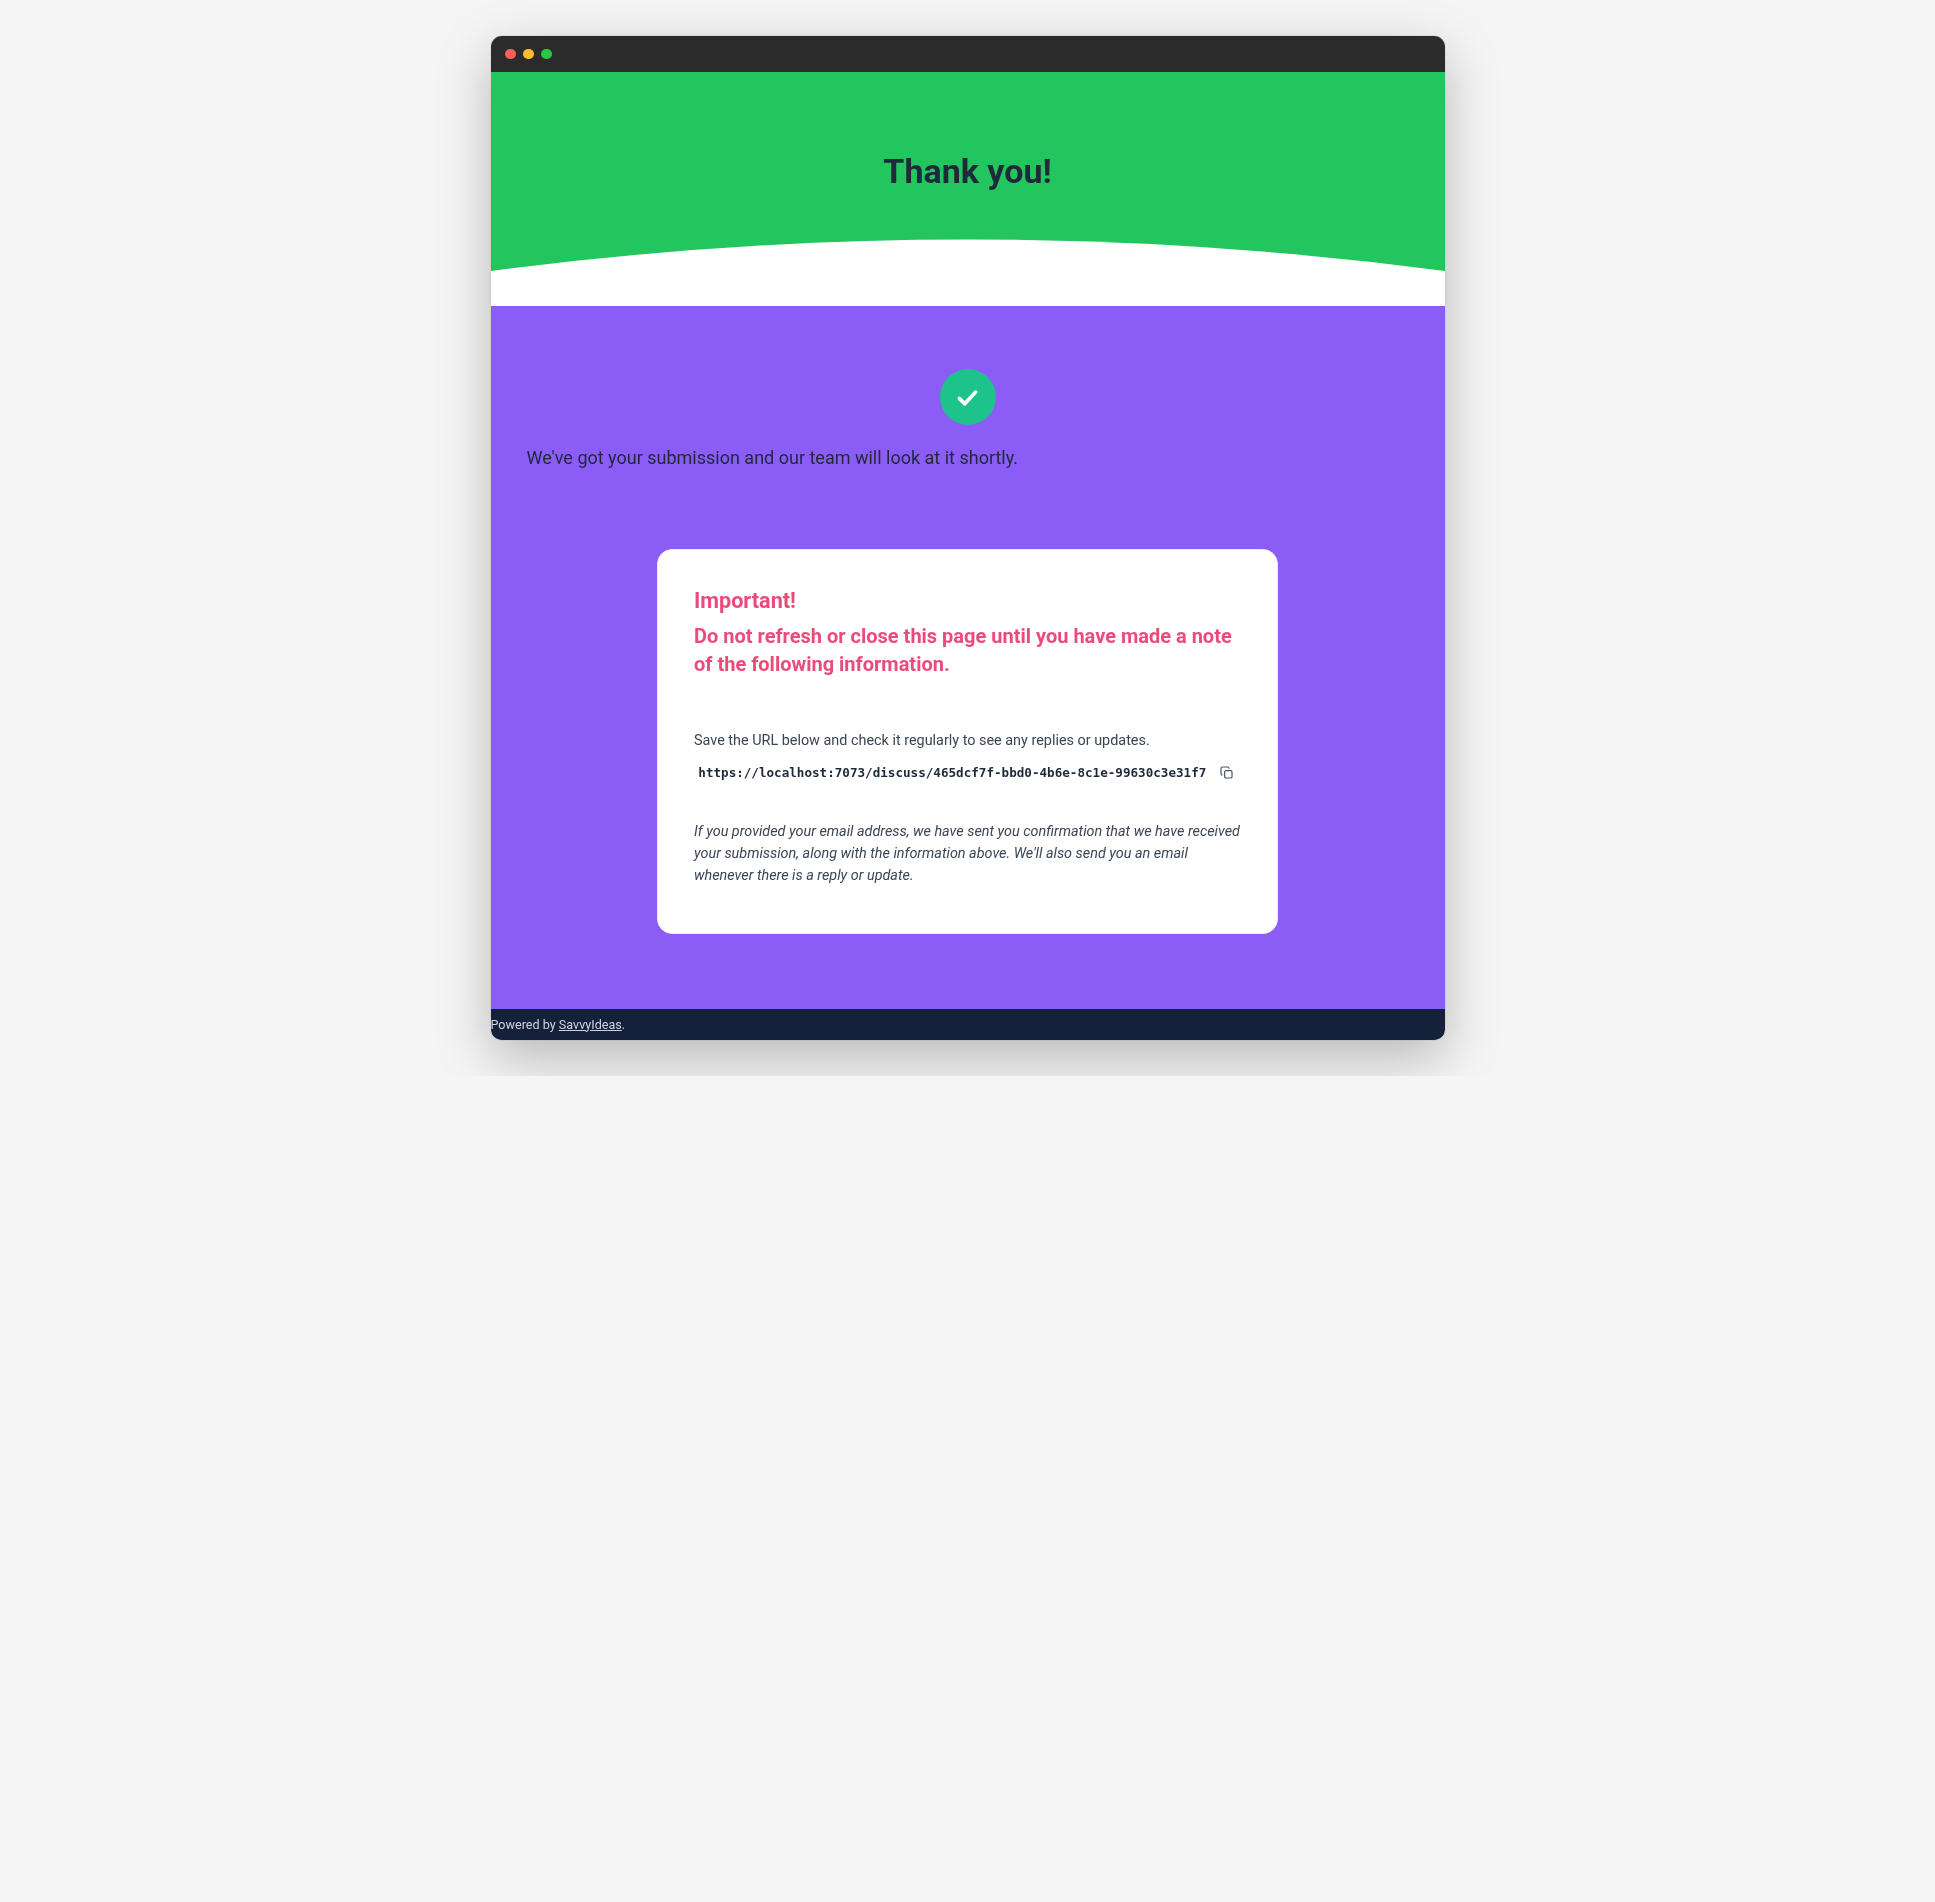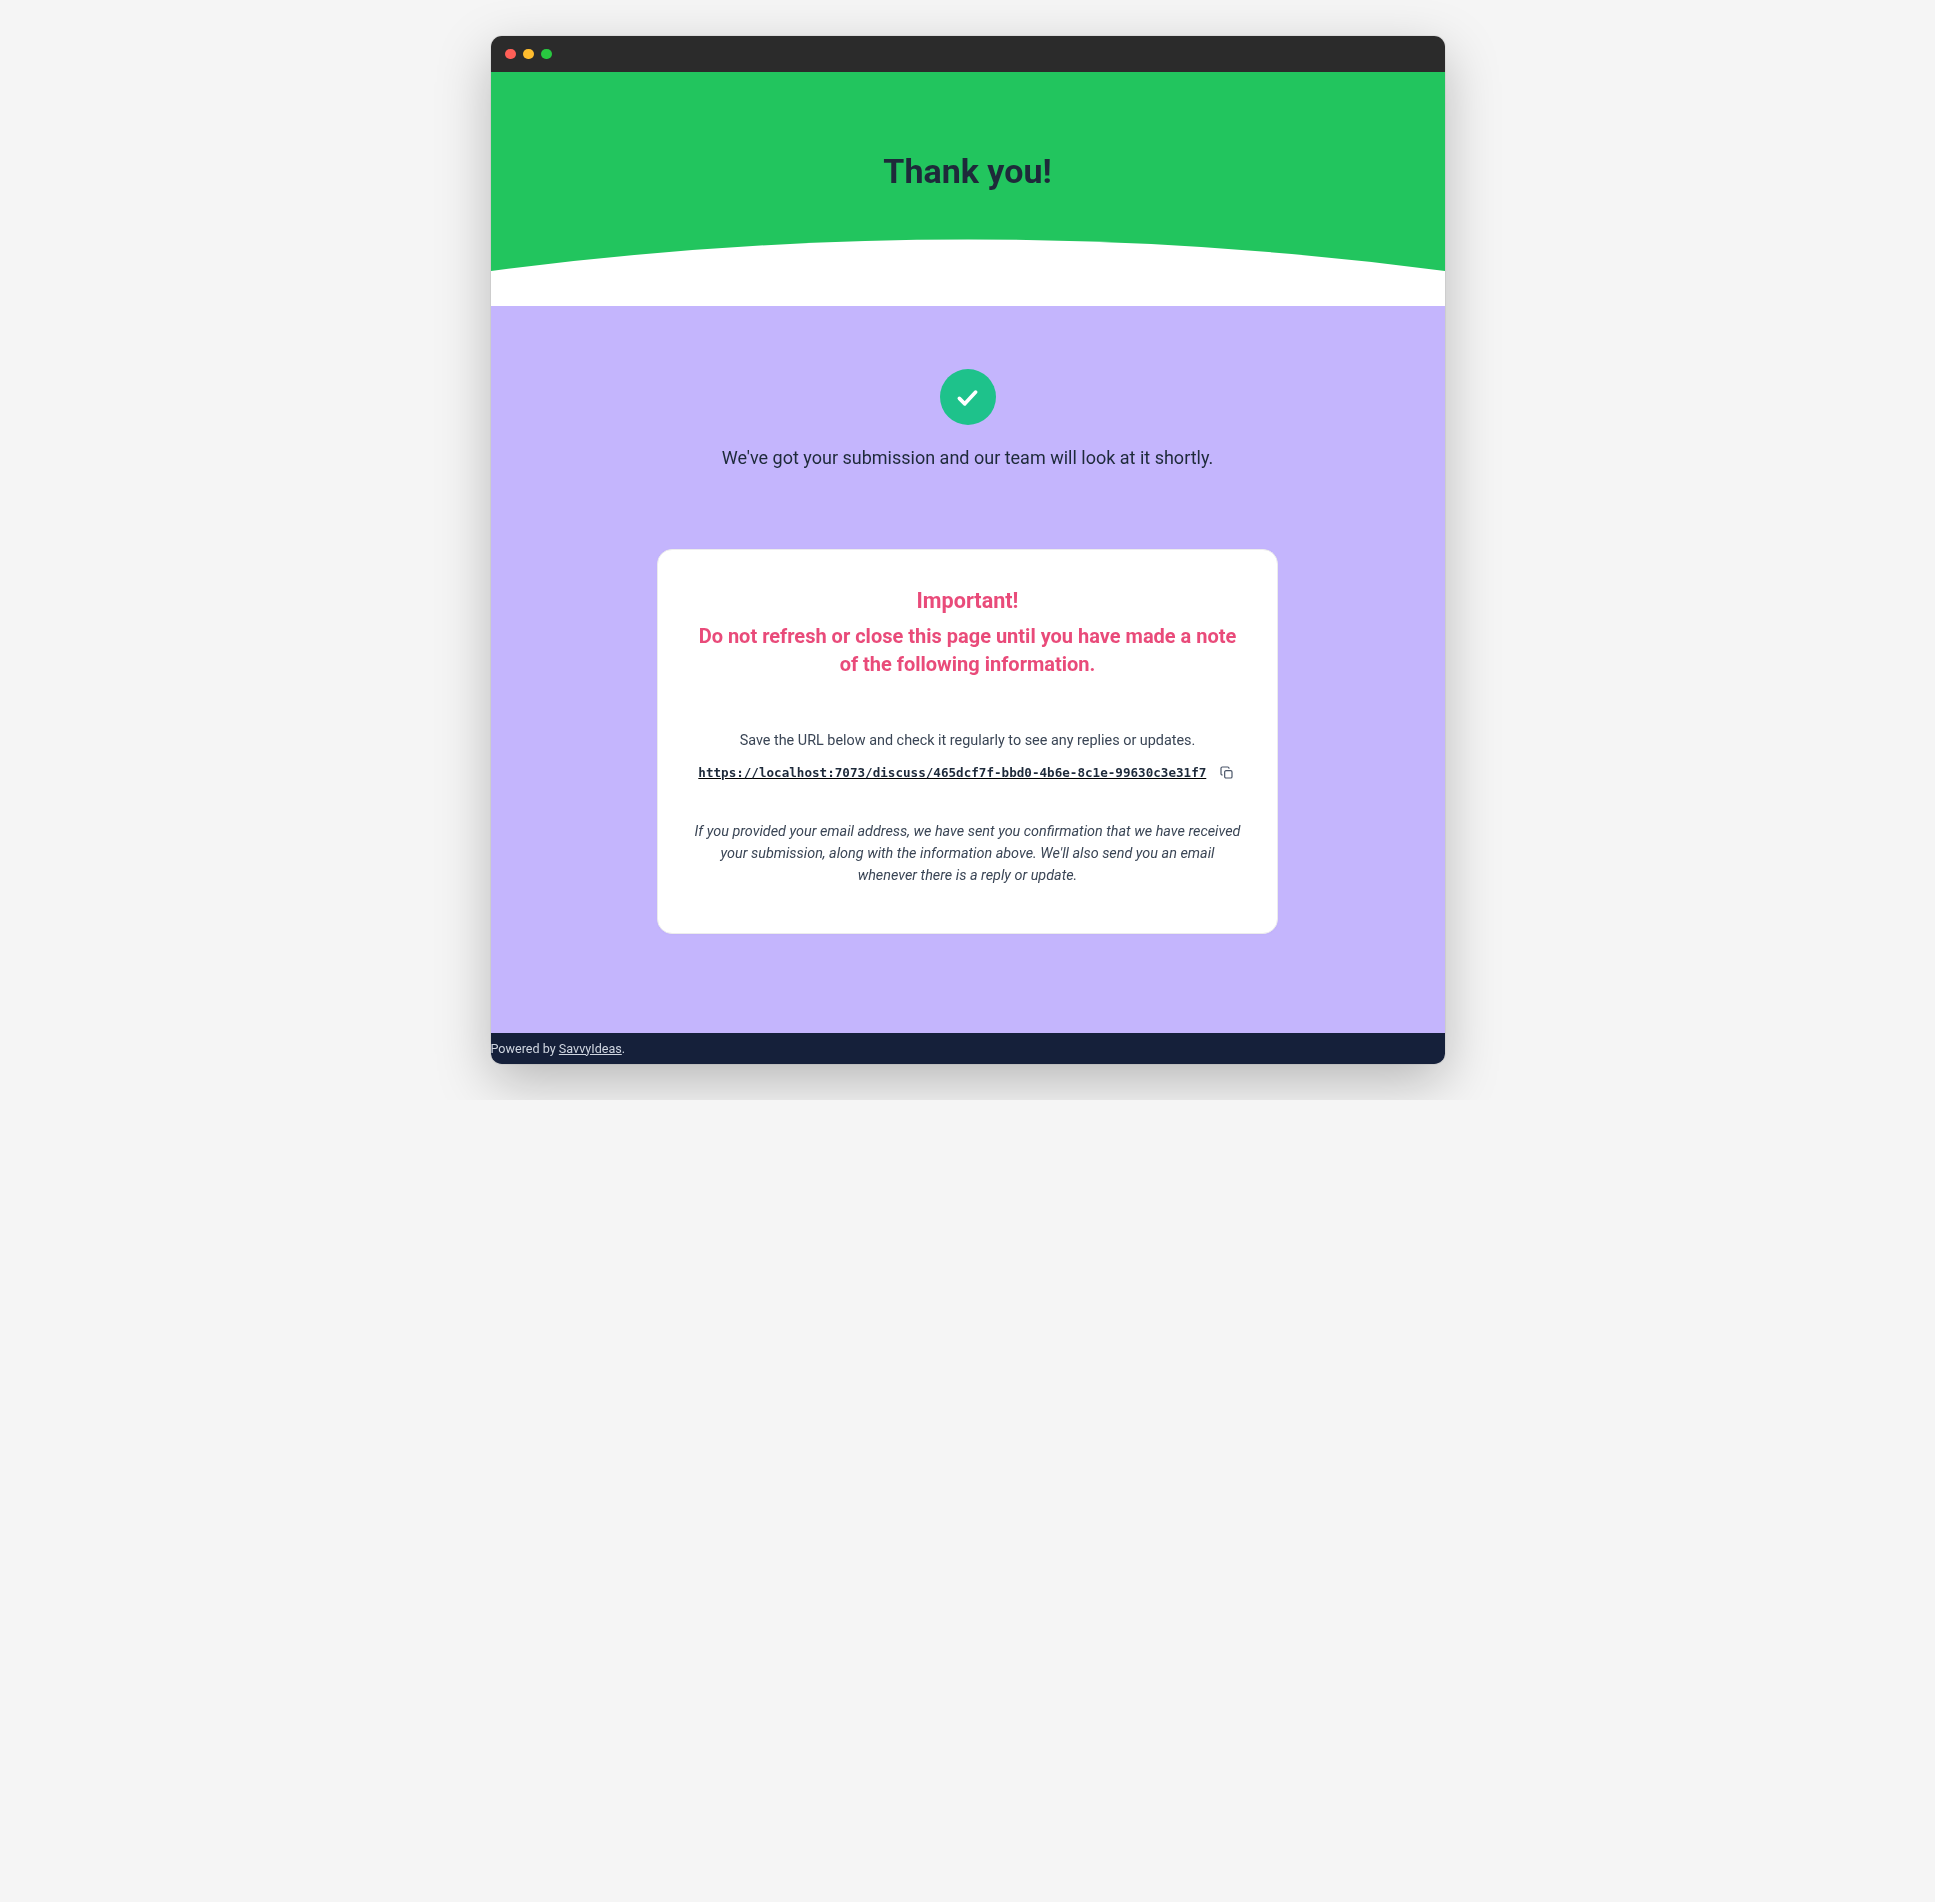--- a/index.html
+++ b/index.html
@@ -49,23 +49,23 @@
   }
   .hero-curve {
     position: absolute;
     bottom: -0.9px;
     left: 0;
     width: 100%;
     height: 72px;
   }
 
   .content {
-    background: #c4b5fd;
-    padding: 63px 36px 99px;
-    text-align: center;
+    background: #8b5cf6;
+    padding: 63px 36px 75px;
+    text-align: left;
   }
 
   .success-circle {
     width: 56px;
     height: 56px;
     background: #1ec28b;
     border-radius: 50%;
     margin: 0 auto 21.6px;
     display: flex;
     align-items: center;
@@ -113,21 +113,20 @@
     color: #3a4555;
     font-size: 14.4px;
     margin-bottom: 14.4px;
   }
   .url-row {
     display: flex;
     align-items: center;
     justify-content: center;
     gap: 10.8px;
     margin-bottom: 38px;
-    text-decoration: underline;
   }
   .url-text {
     font-family: ui-monospace, SFMono-Regular, Menlo, Consolas, monospace;
     font-size: 12.6px;
     font-weight: 700;
     color: #1e2a3a;
     word-break: break-all;
   }
   .copy-btn {
     background: none;

